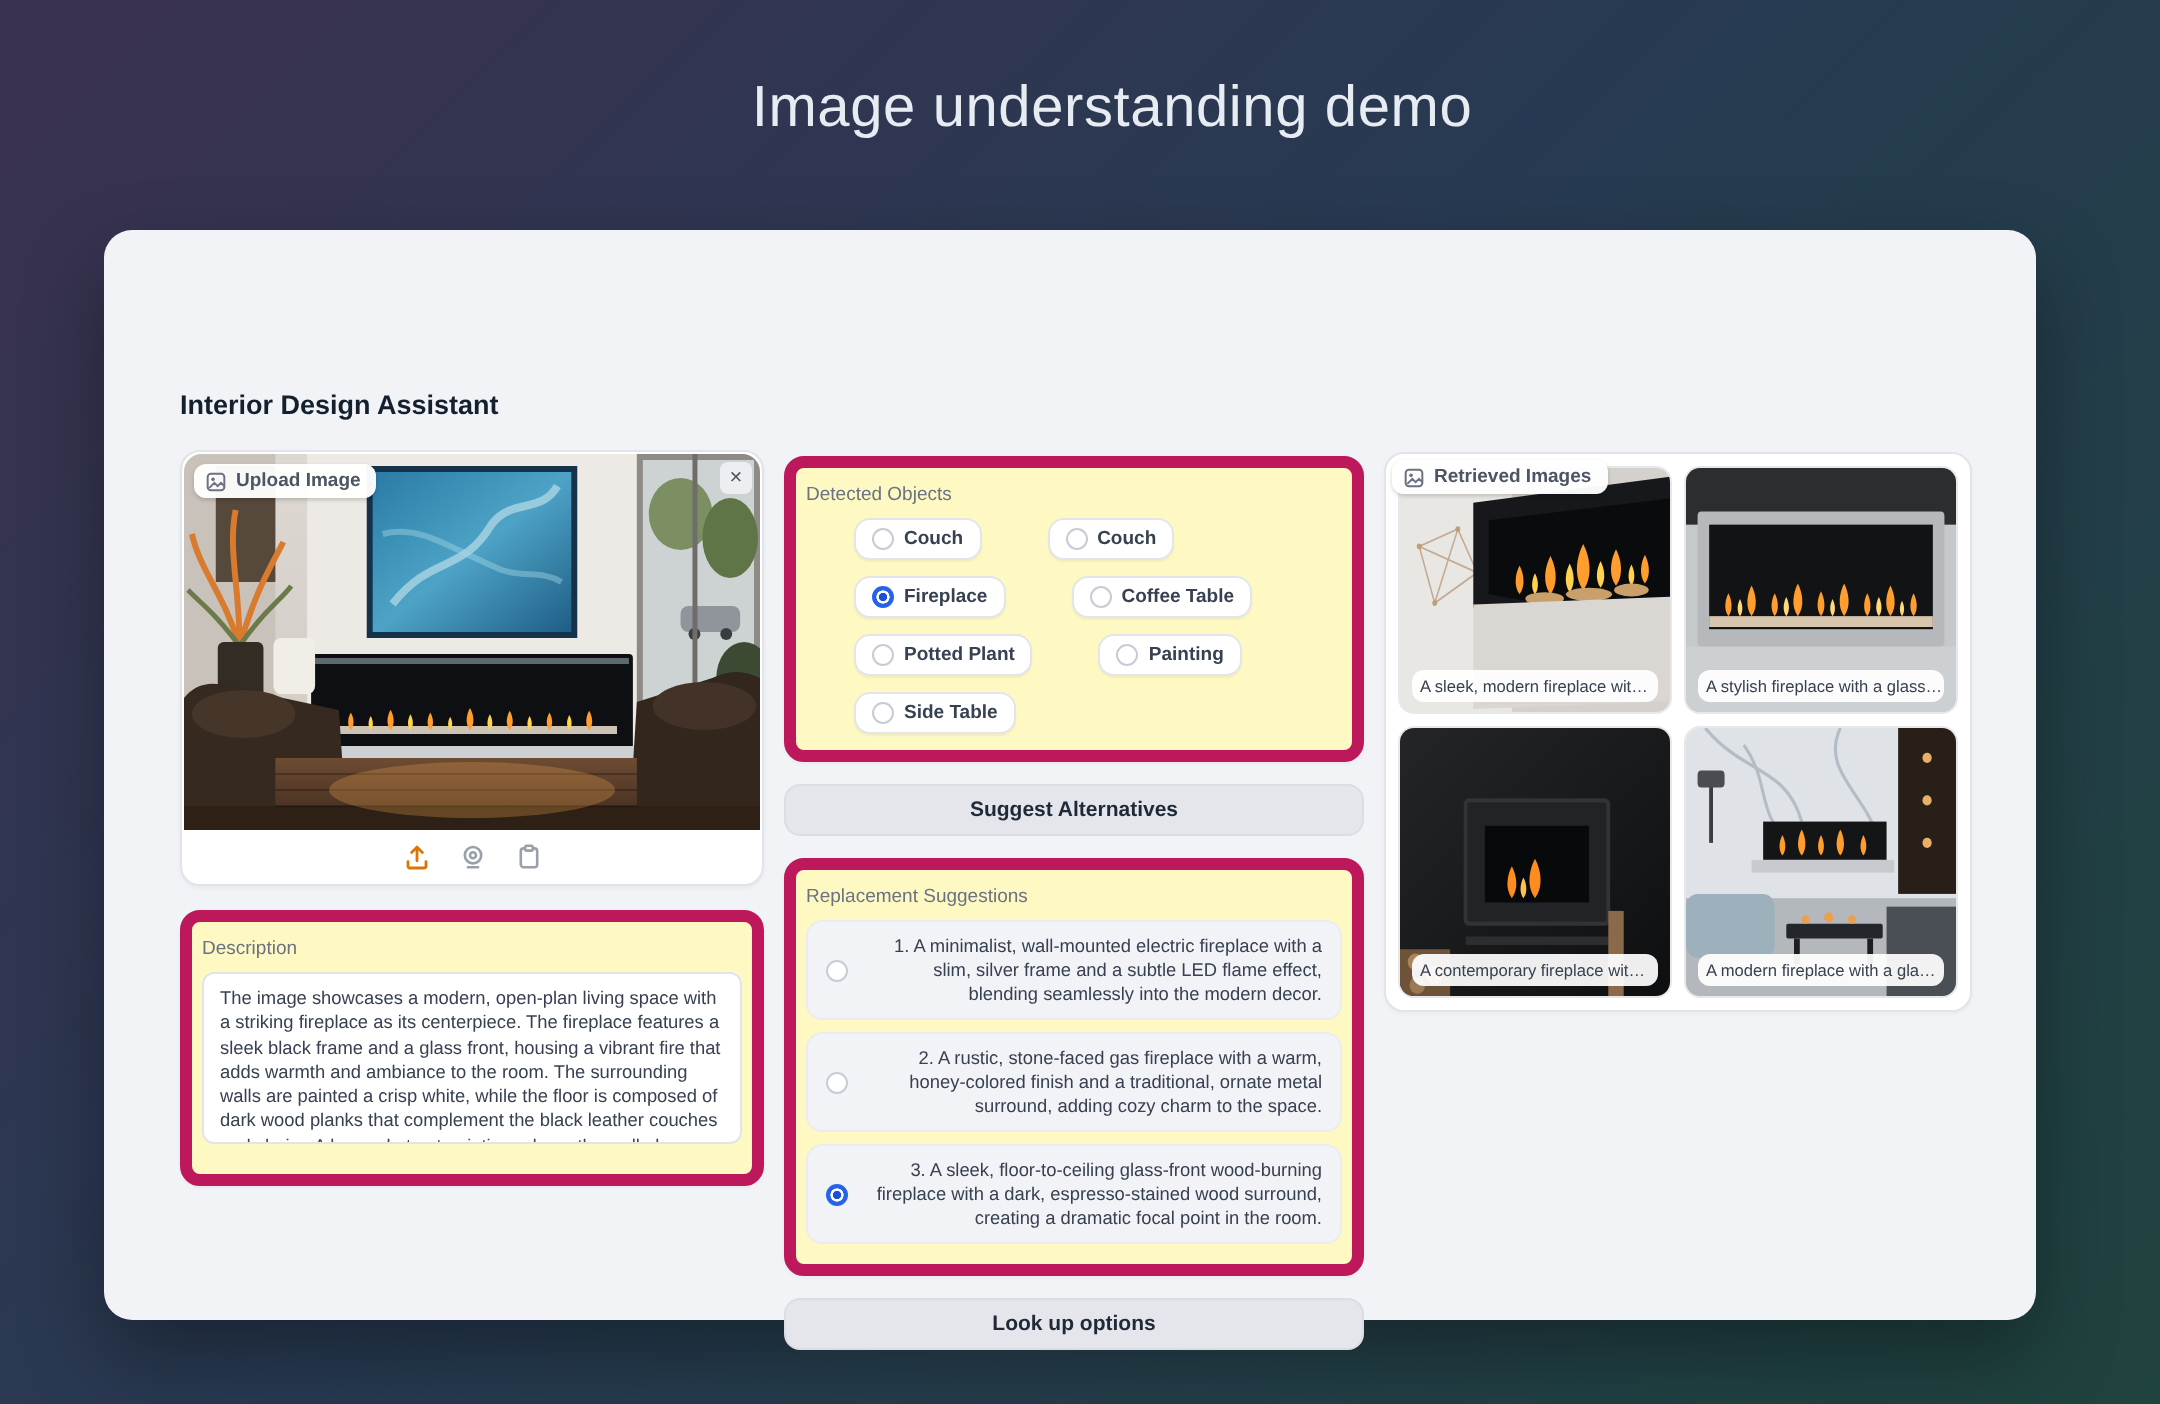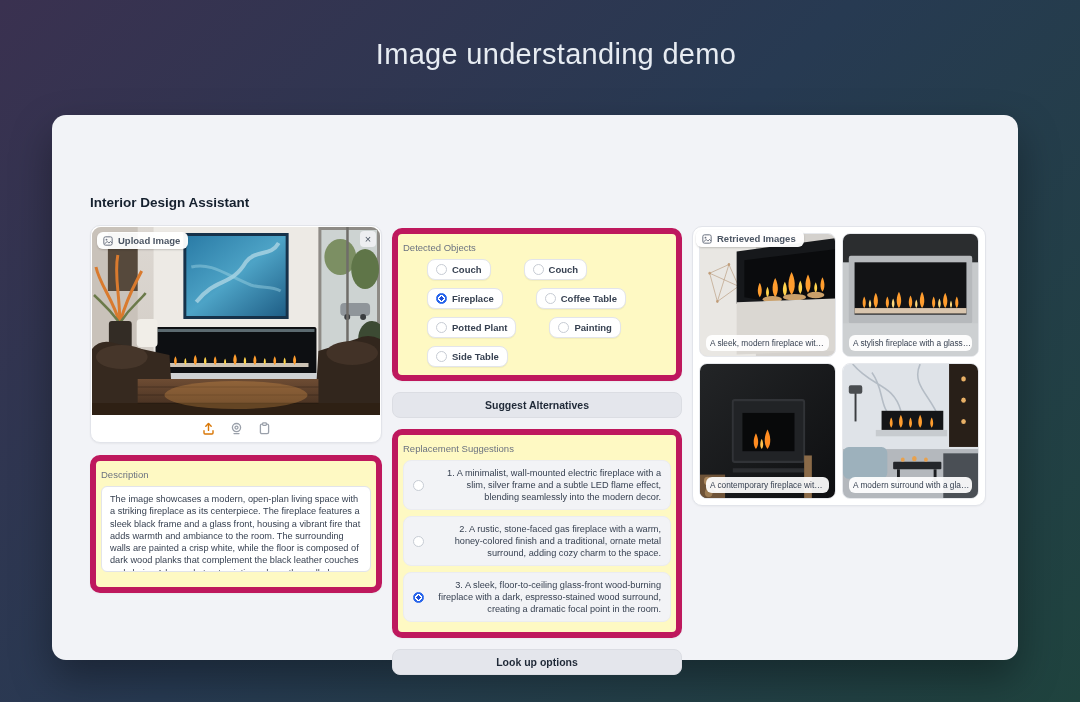--- a/index.html
+++ b/index.html
@@ -420,17 +420,17 @@
           <rect x="52" y="92" width="50" height="7" rx="1" fill="#23262a"></rect>
           <g fill="#e8a14e">
               <circle cx="62" cy="90" r="2"></circle>
               <circle cx="74" cy="89" r="2.4"></circle>
               <circle cx="86" cy="90" r="2"></circle>
             </g>
           <rect x="56" y="99" width="3" height="12" fill="#1c1e21"></rect>
             <rect x="94" y="99" width="3" height="12" fill="#1c1e21"></rect>
           <rect x="104" y="84" width="36" height="42" fill="#4a4f55"></rect>
         </svg>
-        <figcaption>A modern surround with a gla…</figcaption>
+        <figcaption>A modern fireplace with a gla…</figcaption>
       </figure>
     </div>
   </div>
 </div>
 
 </body></html>

